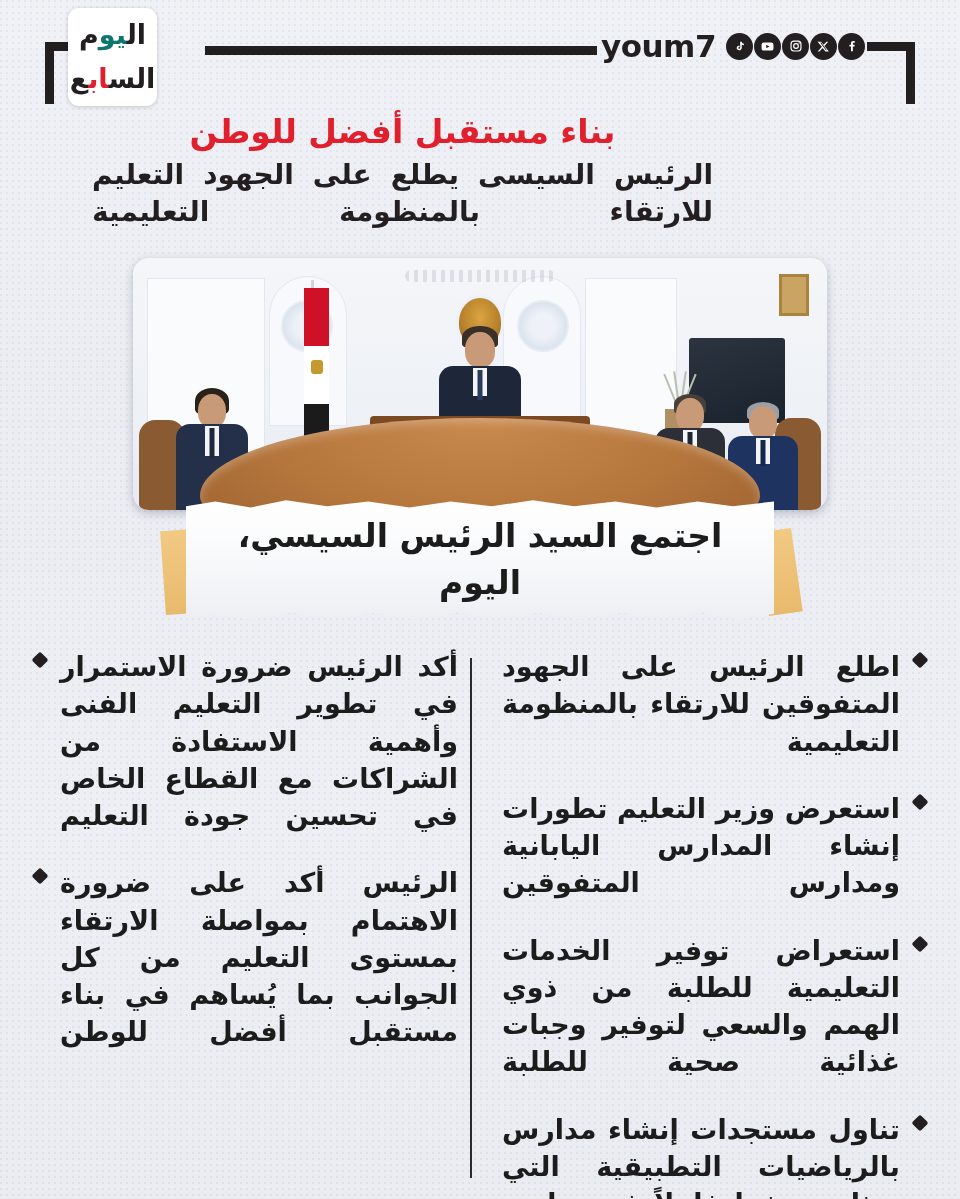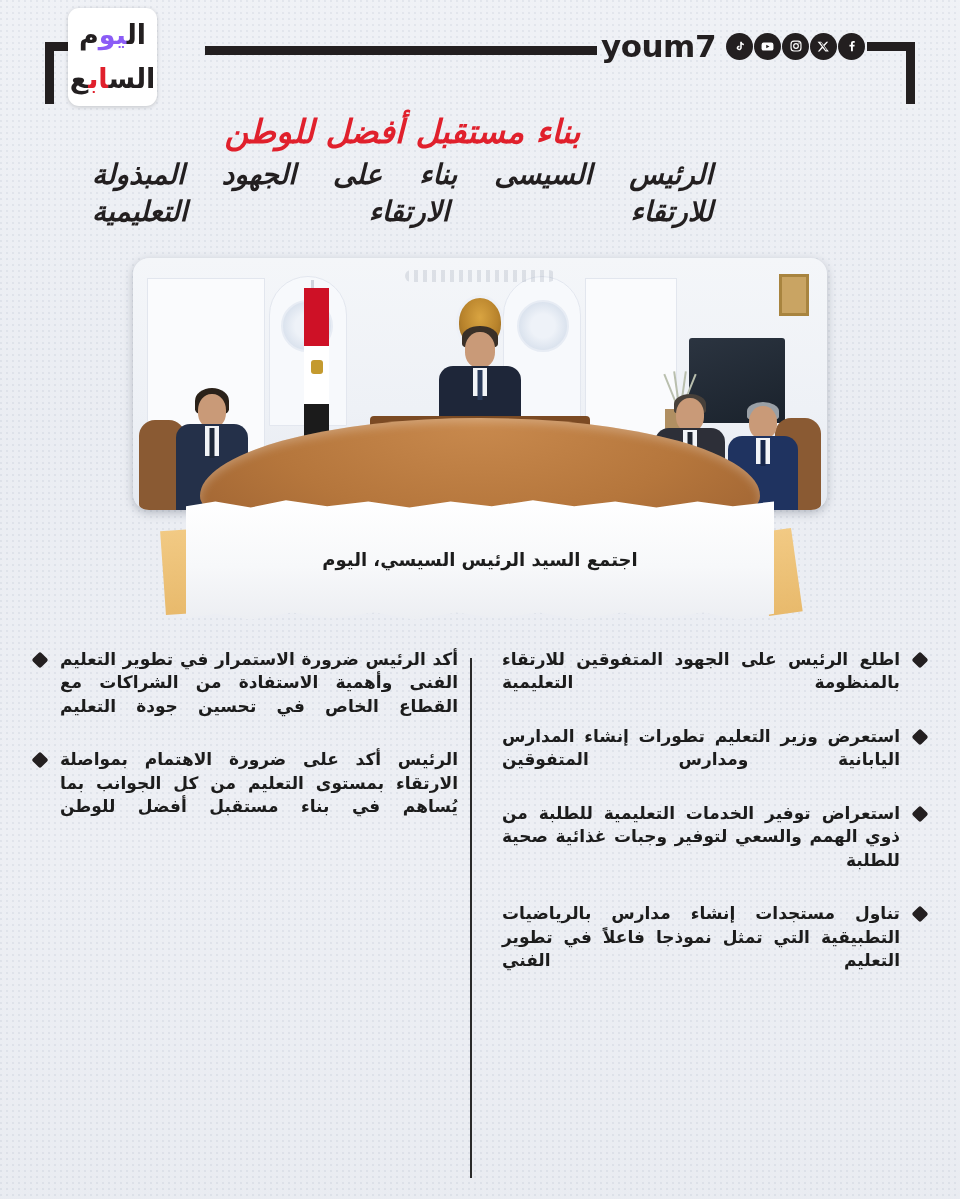--- a/index.html
+++ b/index.html
@@ -49,21 +49,21 @@
     background:#ffffff;
     border-radius:11px;
     box-shadow:0 1px 4px rgba(0,0,0,.18);
     display:flex; flex-direction:column;
     align-items:center; justify-content:center;
     line-height:.95;
     overflow:hidden;
   }
   .logo-line { font-weight:900; font-size:27px; letter-spacing:-1px; white-space:nowrap; }
   .logo-line-1 { color:#231f20; }
-  .logo-line-1 .hl { color:#8b5cf6; }
+  .logo-line-1 .hl { color:#0f766e; }
   .logo-line-2 { color:#231f20; margin-top:18px; }
   .logo-line-2 .hl { color:#e0202c; }
 
   .social {
     position:absolute; right:95px; top:28px;
     display:flex; align-items:center; gap:1px;
   }
   .s-icon {
     width:27px; height:27px; border-radius:50%;
     background:#231f20; color:#fff;
@@ -71,21 +71,21 @@
     font-size:14px; font-weight:700;
   }
   .s-icon svg { display:block; }
   .brand {
     margin-right:9px;
     font-size:31px; font-weight:900; color:#231f20;
     letter-spacing:-.5px; direction:ltr;
   }
 
   
-  .titles { position:absolute; top:112px; left:0; width:805px; text-align:center;font-style:italic; }
+  .titles { position:absolute; top:112px; left:0; width:805px; text-align:center; }
   .title-red {
     color:#e0202c; font-weight:900;
     font-size:33px; letter-spacing:0px;
     line-height:1.2;
   }
   .subtitle {
     margin-top:4px;
     color:#231f20; font-weight:800;
     font-size:28px; line-height:1.33;
     padding:0 92px;
@@ -211,21 +211,21 @@
     clip-path:polygon(
       0% 6%, 5% 2%, 11% 7%, 17% 1%, 24% 6%, 31% 2%, 38% 7%, 45% 2%, 52% 6%,
       59% 1%, 66% 6%, 73% 2%, 80% 7%, 87% 2%, 93% 6%, 100% 2%,
       100% 94%, 94% 99%, 88% 93%, 81% 98%, 74% 93%, 67% 99%, 60% 93%,
       53% 98%, 46% 93%, 39% 99%, 32% 93%, 25% 98%, 18% 93%, 11% 99%, 5% 94%, 0% 98%
     );
     display:flex; align-items:center; justify-content:center;
   }
   .ribbon-text {
     color:#1c1c1c; font-weight:900;
-    font-size:18px; line-height:1.42;
+    font-size:33px; line-height:1.42;
     text-align:center;
     padding:0 28px;
   }
   .ribbon-text span { display:block; }
 
   
   .columns { position:absolute; top:648px; left:0; width:960px; height:551px; }
 
   .divider {
     position:absolute; left:470px; top:10px;
@@ -233,21 +233,21 @@
     background:#2a2a2a;
   }
 
   .col { position:absolute; top:0; }
   .col-right { right:38px; width:420px; }
   .col-left  { left:38px;  width:420px; }
 
   .bullet { position:relative; margin-bottom:30px; }
   .bullet-text {
     color:#1c1c1c; font-weight:800;
-    font-size:17px; line-height:1.38;
+    font-size:27px; line-height:1.38;
     text-align:justify;
     text-align-last:justify;
   }
   .col-right .bullet-text { padding-left:0; padding-right:22px; }
   .col-left  .bullet-text { padding-left:22px; padding-right:0; }
 
   .diamond {
     position:absolute; top:6px;
     width:12px; height:12px;
     background:#231f20;
@@ -302,22 +302,22 @@
           <path d="M16.2 3c.35 2.2 1.7 3.6 3.9 3.8v2.7c-1.3.1-2.5-.25-3.85-1.05v5.3c0 4.7-5.1 6.9-8.2 3.95-2-1.9-1.7-5.4.95-6.7 1-.5 2.1-.6 3-.45v2.8c-.5-.1-1.05-.05-1.5.2-1.1.6-1 2.3.25 2.6 1.35.35 2.55-.55 2.55-1.95V3z"></path>
         </svg>
     </div>
     <div class="brand">youm7</div>
   </div>
 </div>
 
 <div class="titles">
   <div class="title-red">بناء مستقبل أفضل للوطن</div>
   <div class="subtitle">
-    <span>الرئيس السيسى بناء على الجهود المبذولة</span>
-    <span>للارتقاء الارتقاء التعليمية</span>
+    <span>الرئيس السيسى يطلع على الجهود التعليم</span>
+    <span>للارتقاء بالمنظومة التعليمية</span>
   </div>
 </div>
 
 <div class="photo-wrap">
   <div class="photo">
     <div class="wall"></div>
 
     <div class="wall-panel" style="left:14px; top:20px; width:118px; height:175px;"></div>
     <div class="wall-panel" style="right:150px; top:20px; width:92px; height:175px;"></div>
 

